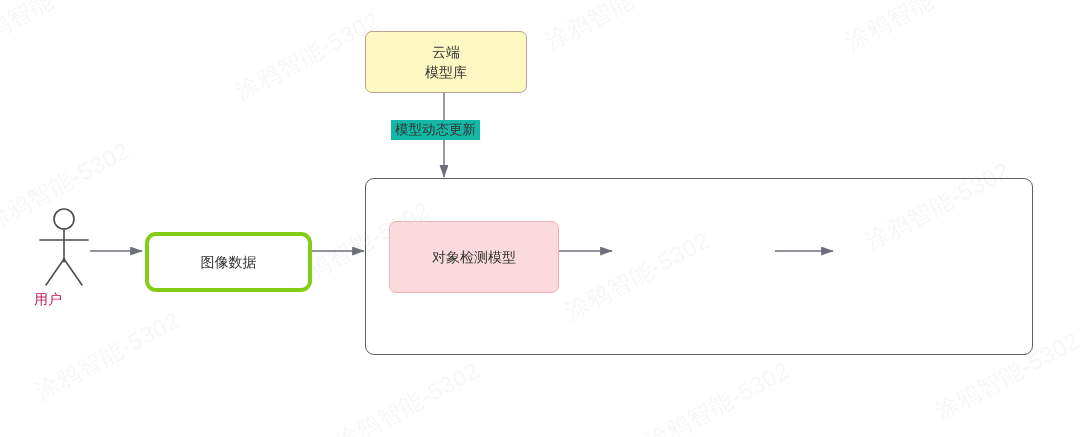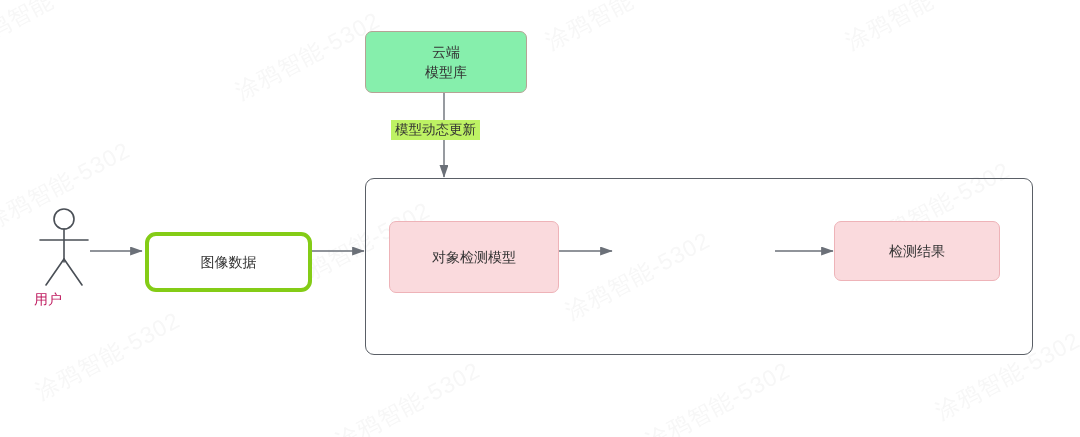--- a/index.html
+++ b/index.html
@@ -62,21 +62,21 @@
     line-height: 1.45;
   }
 
   .node.plain {
     background: #ffffff;
     border: 4px solid #84cc16;
     border-radius: 11px;
     margin-top: 11px;
   }
   .node.cloud {
-    background: #86efac;
+    background: #fef9c3;
     border: 1px solid #b5a395;
     border-radius: 7px;
   }
   .node.pink {
     background: #fadadd;
     border: 1px solid #eeb3b8;
     border-radius: 7px;
   }
   .container-box {
     position: absolute;
@@ -101,21 +101,21 @@
     color: #be185d;
     white-space: nowrap;
   }
 
   
   .edge-label {
     position: absolute;
     z-index: 4;
     font-size: 13.5px;
     color: #333333;
-    background: #bef264;
+    background: #14b8a6;
     padding: 1px 4px;
     white-space: nowrap;
   }
 </style>
 </head>
 <body>
 
 <div id="canvas">
 
   <div id="watermarks">
@@ -172,18 +172,15 @@
 
   <div class="edge-label" style="left:391px; top:120px;">模型动态更新</div>
 
   <div class="container-box" style="left:365px; top:178px; width:668px; height:177px;"></div>
 
   <div class="node pink" style="left:389px; top:221px; width:170px; height:72px;">
     <span>对象检测模型</span>
   </div>
 
 
-  <div class="node pink" style="left:834px; top:221px; width:166px; height:60px;">
-    <span>检测结果</span>
-  </div>
 
 
 </div>
 
 </body></html>

